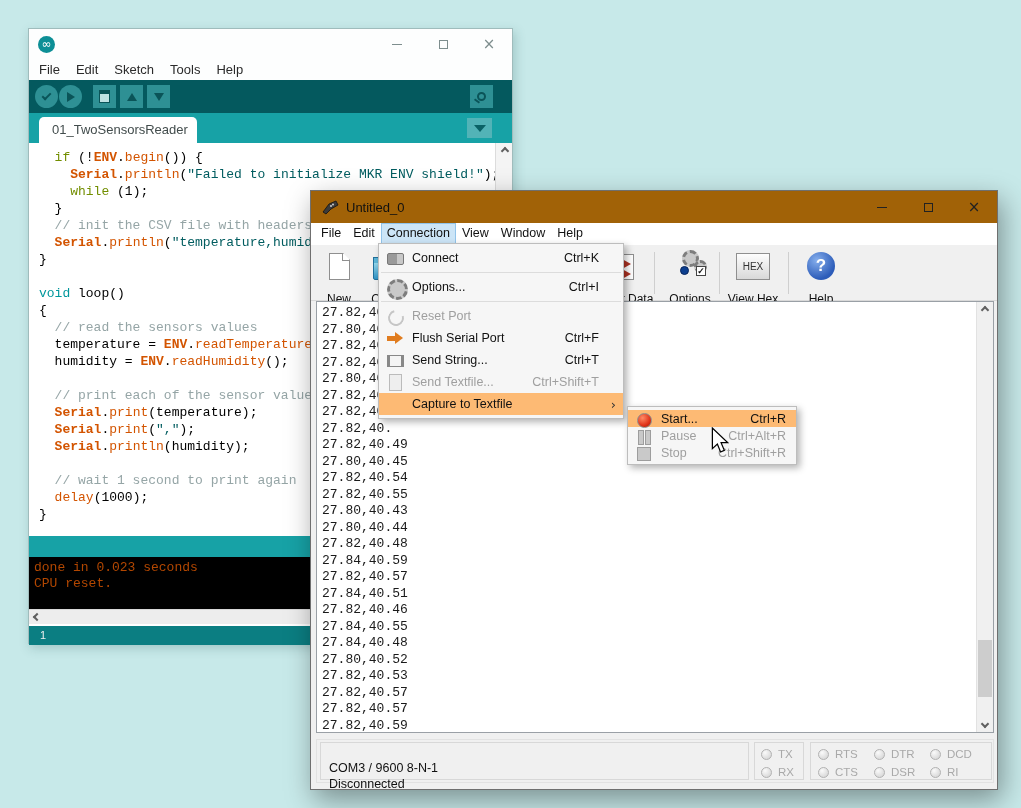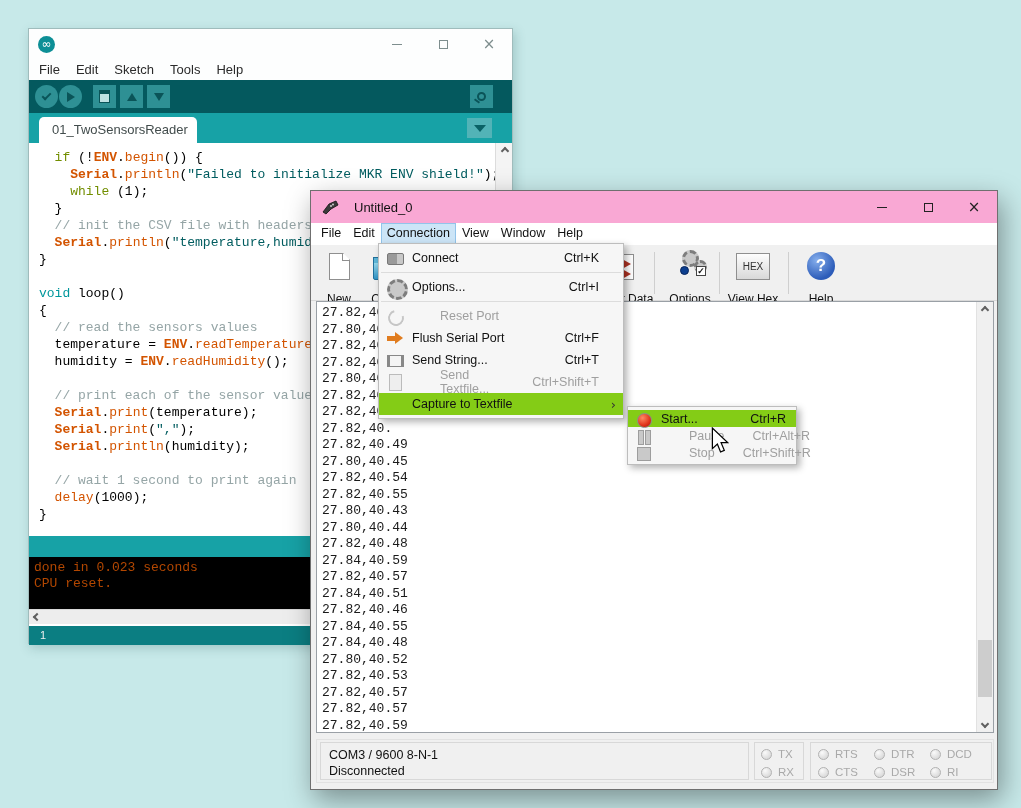--- a/index.html
+++ b/index.html
@@ -54,21 +54,21 @@
   .ard-console { position:absolute; left:0; top:528px; right:0; height:52px; background:#000;
     font-family:"Liberation Mono", monospace; font-size:13px; line-height:16px; color:#b34700; padding:3px 0 0 5px; white-space:pre; }
   .ard-hscroll { position:absolute; left:0; top:580px; right:0; height:15px; background:#ededed; border-top:1px solid #d8d8d8; display:flex; align-items:center; }
   .hs-btn { width:16px; height:15px; display:flex; align-items:center; justify-content:center; }
   .ard-bottom { position:absolute; left:0; top:597px; right:0; height:19px; background:#0b7e82; color:#efefef;
     font-size:11px; line-height:19px; padding-left:11px; }
 
   
   .win-coolterm { left:310px; top:190px; width:688px; height:600px; background:#f0f0f0;
     border:1px solid #6f6f6f; box-shadow:4px 10px 26px rgba(0,0,0,.38); z-index:10; }
-  .ct-titlebar { position:absolute; left:0; top:0; right:0; height:32px; background:#f9a8d4; display:flex; align-items:center;gap:8px; }
+  .ct-titlebar { position:absolute; left:0; top:0; right:0; height:32px; background:#a16207; display:flex; align-items:center; }
   .ct-app-icon { margin-left:10px; width:18px; height:16px; }
   .ct-title { color:#111; font-size:13px; margin-left:7px; }
   .ct-menubar { position:absolute; left:0; top:32px; right:0; height:22px; background:#fff; display:flex; align-items:stretch; padding-left:4px; font-size:12.5px; color:#111; }
   .ct-menubar span { padding:3px 6px; }
   .ct-menubar span.active { background:#cce5f7; border:1px solid #92c4ea; padding:2px 5px; }
   .ct-toolbar { position:absolute; left:0; top:54px; right:0; height:56px; background:#f0f0f0; border-bottom:1px solid #d9d9d9; }
   .tb-item { position:absolute; top:4px; width:56px; height:48px; text-align:center; }
   .tb-icon { height:31px; display:flex; align-items:flex-end; justify-content:center; }
   .tb-label { font-size:12px; color:#101010; margin-top:12px; white-space:nowrap; }
   .tb-sep { position:absolute; top:7px; width:1px; height:42px; background:#cfcfcf; }
@@ -101,35 +101,35 @@
     font-size:10px; color:#333; display:flex; align-items:center; justify-content:center; }
   .tbi-help-icon { width:28px; height:28px; border-radius:50%; background:radial-gradient(circle at 35% 30%, #85aeec, #2c5cb9 70%);
     color:#fff; font-size:17px; font-weight:bold; display:flex; align-items:center; justify-content:center; }
   .ct-terminal { position:absolute; left:5px; top:110px; width:678px; height:432px; background:#fff; border:1px solid #9aa0a6; overflow:hidden; }
   .term-text { position:absolute; left:5px; top:3px; font-family:"Liberation Mono", monospace; font-size:13px; line-height:16.5px; color:#1a1a1a; white-space:pre; }
   .term-scroll { position:absolute; right:0; top:0; bottom:0; width:17px; background:#f0f0f0; border-left:1px solid #e2e2e2; }
   .ts-btn { position:absolute; left:0; width:16px; height:16px; display:flex; align-items:center; justify-content:center; }
   .term-thumb { position:absolute; left:1px; top:338px; width:14px; height:57px; background:#cdcdcd; }
   .ct-statusbar { position:absolute; left:5px; top:548px; width:678px; height:44px; background:#f0f0f0; border:1px solid #e2e2e2; }
   .sb-panel { position:absolute; top:2px; height:38px; border:1px solid #d8d8d8; }
-  .sb-left { left:3px; width:429px; padding:4px 8px; font-size:12.5px; color:#111; line-height:16px; }
+  .sb-left { left:3px; width:429px; padding:17px 8px; font-size:12.5px; color:#111; line-height:16px; }
   .sb-txrx { left:437px; width:50px; }
   .sb-signals { left:493px; width:182px; }
   .ind { position:absolute; display:flex; align-items:center; }
   .ind-circle { width:11px; height:11px; border-radius:50%; border:1px solid #b2b2b2; background:radial-gradient(circle at 35% 30%, #fafafa, #cfcfcf); margin-right:6px; }
   .ind-label { font-size:11.5px; color:#a9a9a9; }
 
   
   .menu { position:absolute; background:#f6f6f6; border:1px solid #bdbdbd; box-shadow:3px 3px 7px rgba(0,0,0,.3); z-index:50; font-size:12.5px; padding:3px 0; }
   .menu-main { left:378px; top:243px; width:246px; }
   .menu-sub { left:627px; top:406px; width:170px; }
   .menu-row { height:22px; display:flex; align-items:center; padding-left:6px; position:relative; color:#111; }
   .menu-sub .menu-row { height:17px; }
-  .menu-row.disabled { color:#9f9f9f;gap:28px; }
-  .menu-row.hl { background:#84cc16;text-align:right; }
+  .menu-row.disabled { color:#9f9f9f; }
+  .menu-row.hl { background:#fdba74;text-align:right; }
   .menu-sep { height:1px; background:#dcdcdc; margin:3px 2px; }
   .mi { width:20px; height:18px; margin-right:7px; position:relative; flex:none; }
   .menu-shortcut { margin-left:auto; margin-right:24px; }
   .menu-sub .menu-shortcut { margin-right:10px; }
   .sub-arrow { position:absolute; right:7px; font-size:13px; color:#333; font-family:"DejaVu Sans", sans-serif; }
   
   .mi-connector-icon::after, .mi-send-break-icon::after { content:""; position:absolute; left:2px; top:4px; width:15px; height:10px;
     background:linear-gradient(90deg,#9a9a9a 60%, #c8c8c8 60%); border:1px solid #787878; border-radius:2px; }
   .mi-send-break-icon::after { background:linear-gradient(90deg,#cccccc 60%, #e2e2e2 60%); border-color:#b5b5b5; }
   .mi-gear-icon::after { content:""; position:absolute; left:2px; top:1px; width:15px; height:15px; border-radius:50%;

